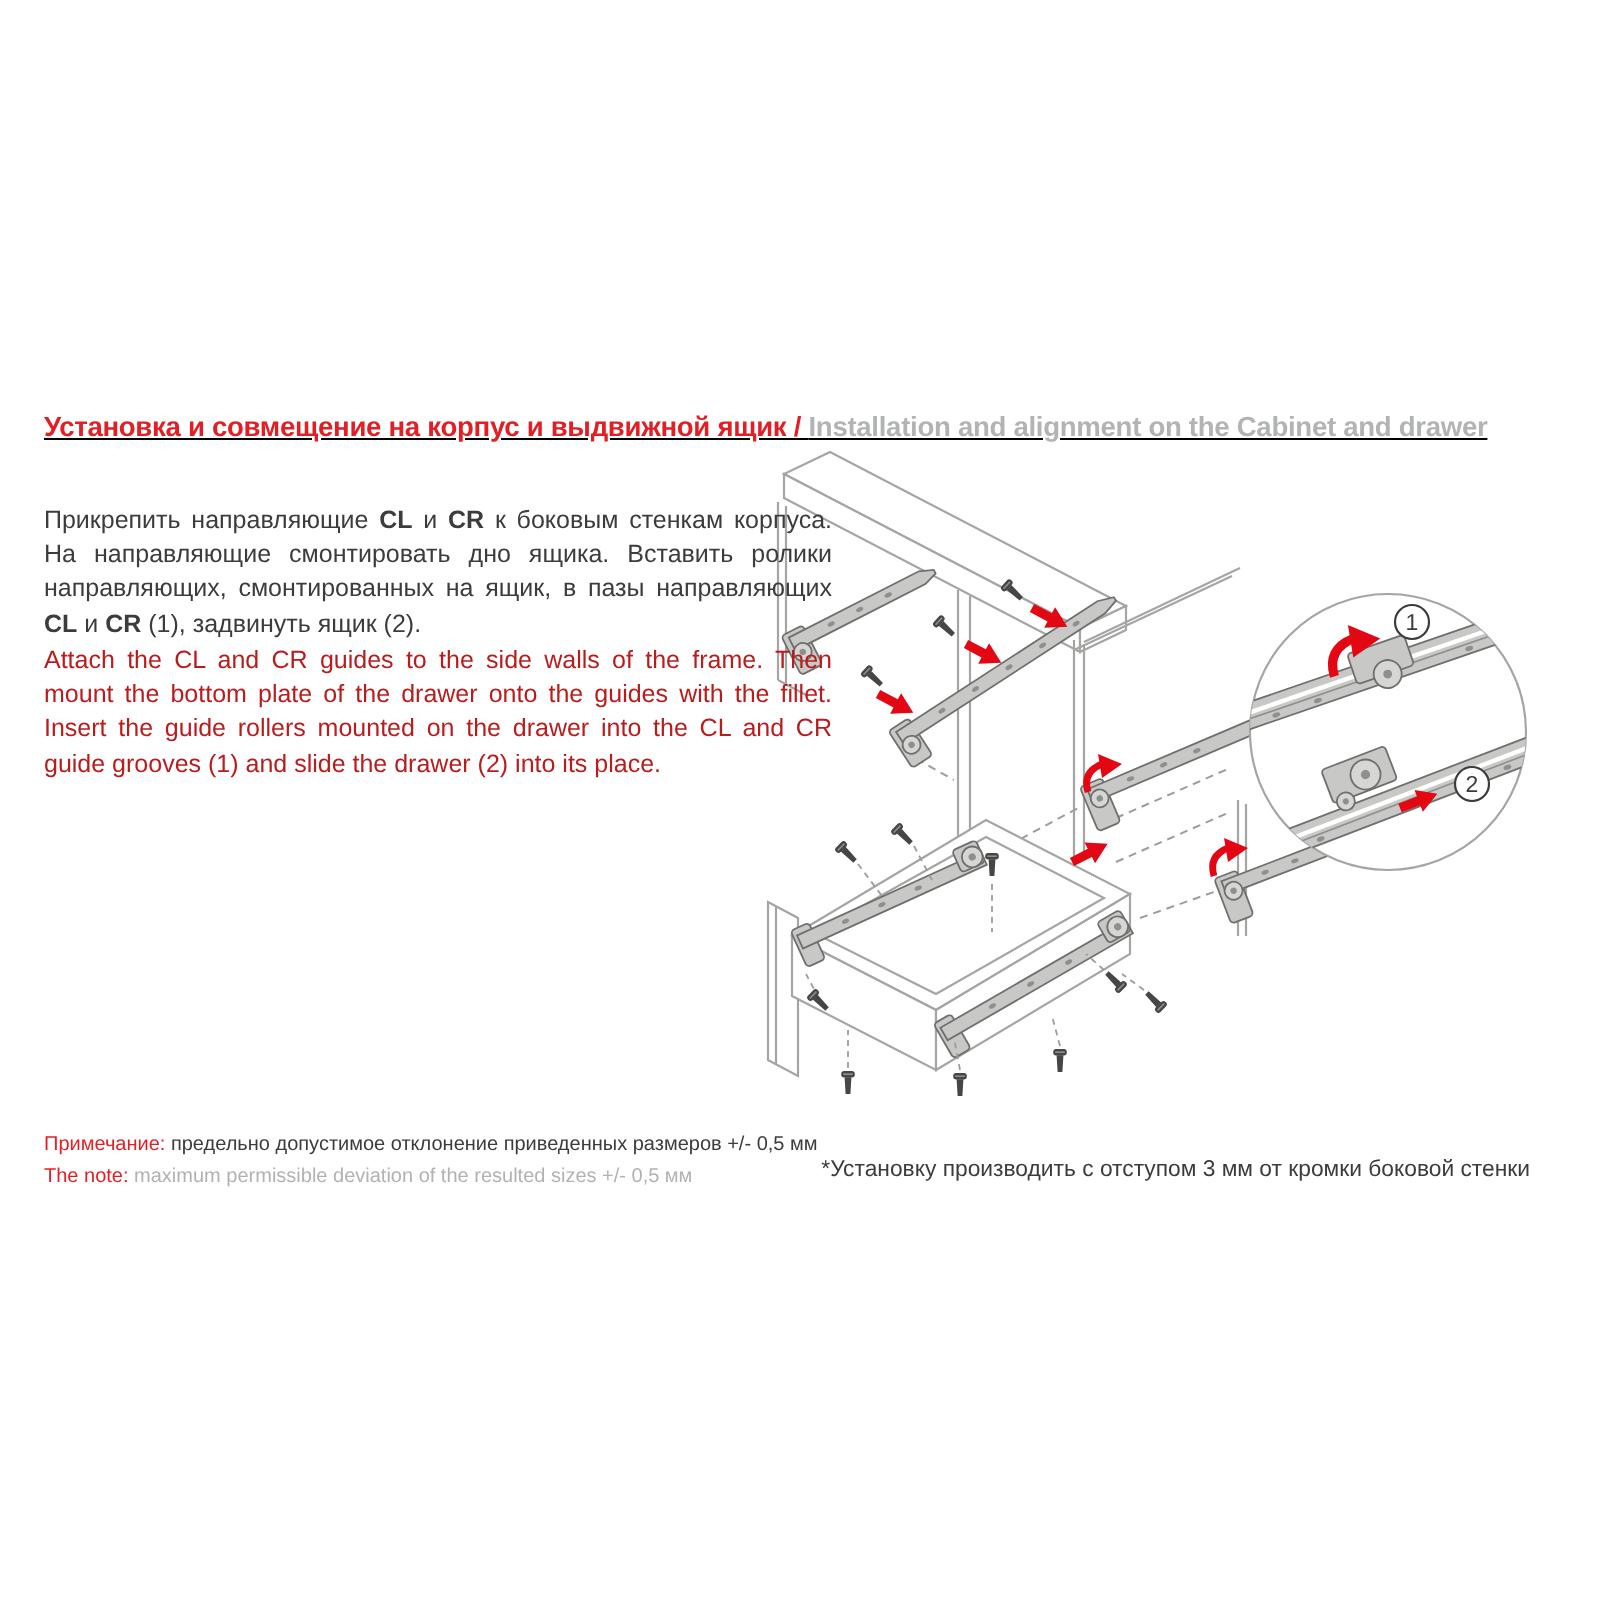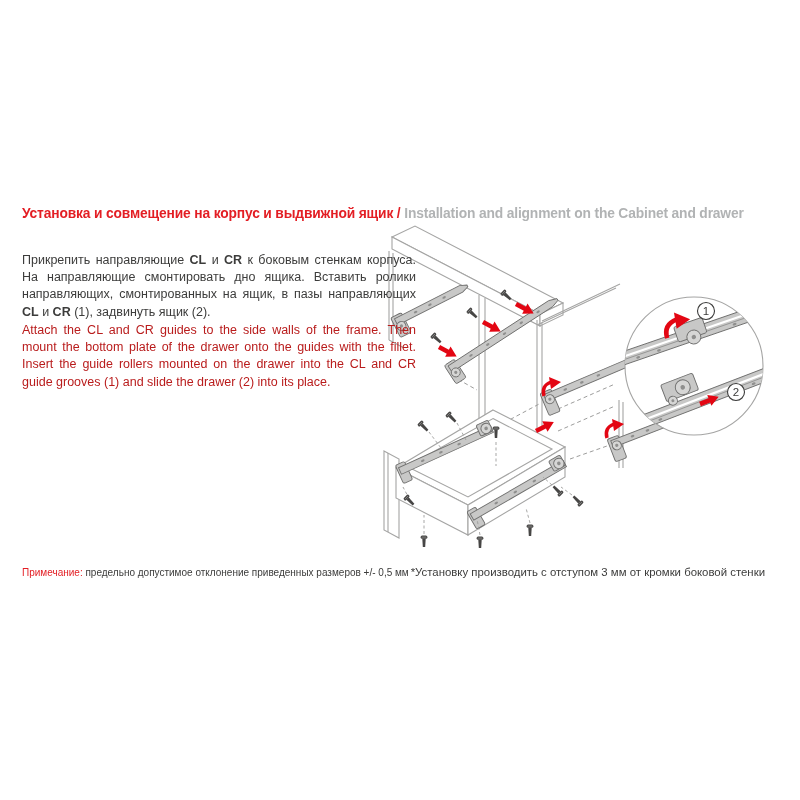--- a/index.html
+++ b/index.html
@@ -1,34 +1,34 @@
 <!DOCTYPE html>
 <html><head>
 <meta charset="utf-8">
 <style>
   html,body{margin:0;padding:0;background:#ffffff;}
   .page{position:relative;width:800px;height:800px;background:#ffffff;overflow:hidden;
         font-family:"Liberation Sans","DejaVu Sans",sans-serif;}
   .diagram-svg{position:absolute;left:0;top:0;width:800px;height:800px;}
   .title{position:absolute;left:22px;top:206px;font-size:13.8px;font-weight:bold;
-         letter-spacing:-0.15px;white-space:nowrap;}
+         letter-spacing:-0.15px;white-space:nowrap;text-decoration:underline;}
   .title .ru{color:#e31e24;}
   .title .en{color:#b1b3b4;}
   .para{position:absolute;left:22px;width:394px;font-size:12.5px;line-height:17.4px;
         text-align:justify;}
   .para-ru{top:239px;color:#3c3c3b;}
   .para-en{top:309px;color:#b91c1c;}
   .para b{font-weight:bold;}
   .note-left{position:absolute;left:22px;top:565px;font-size:10px;line-height:15.8px;}
   .note-left .line-ru{color:#3c3c3b;}
   .note-left .line-en{color:#b2b2b2;}
   .note-left .lbl{color:#e31e24;}
   .note-right{position:absolute;right:35px;top:565px;font-size:11.4px;line-height:15.8px;
               text-align:right;}
-  .note-right .line-ru{color:#3c3c3b;}
+  .note-right .line-ru{color:#3c3c3b;margin-top:13px;}
   .note-right .line-en{color:#b2b2b2;}
   
   .frame{stroke:#a5a5a4;stroke-width:1.1;fill:none;}
   .face{stroke:#a5a5a4;stroke-width:1.1;fill:#ffffff;}
   .dash{stroke:#9d9d9c;stroke-width:1;fill:none;stroke-dasharray:4 3;}
   .dash2{stroke:#9d9d9c;stroke-width:0.9;fill:none;stroke-dasharray:3 2.5;}
   .rail{fill:#c8c8c7;stroke:#6f6f6e;stroke-width:0.9;}
   .hole{fill:#8f8f8e;stroke:none;}
   .roller{fill:#d6d6d5;stroke:#6f6f6e;stroke-width:0.9;}
   .hub{fill:#8f8f8e;}
@@ -260,19 +260,20 @@
   <div class="title">
     <span class="ru">Установка и совмещение на корпус и выдвижной ящик / </span><span class="en">Installation and alignment on the Cabinet and drawer</span>
   </div>
 
   <p class="para para-ru"><span>Прикрепить направляющие </span><b>CL</b><span> и </span><b>CR</b><span> к боковым стенкам корпуса. На направляющие смонтировать дно ящика. Вставить ролики направляющих, смонтированных на ящик, в пазы направляющих </span><b>CL</b><span> и </span><b>CR</b><span> (1), задвинуть ящик (2).</span></p>
 
   <p class="para para-en">Attach the CL and CR guides to the side walls of the frame. Then mount the bottom plate of the drawer onto the guides with the fillet. Insert the guide rollers mounted on the drawer into the CL and CR guide grooves (1) and slide the drawer (2) into its place.</p>
 
   <div class="note-left">
     <div class="line-ru"><span class="lbl">Примечание:</span><span> предельно допустимое отклонение приведенных размеров +/- 0,5 мм</span></div>
+    <div class="line-en"><span class="lbl">The note:</span><span> maximum permissible deviation of the resulted sizes +/- 0,5 мм</span></div>
   </div>
 
   <div class="note-right">
     <div class="line-ru">*Установку производить с отступом 3 мм от кромки боковой стенки</div>
   </div>
 
 </div>
 
 </body></html>

